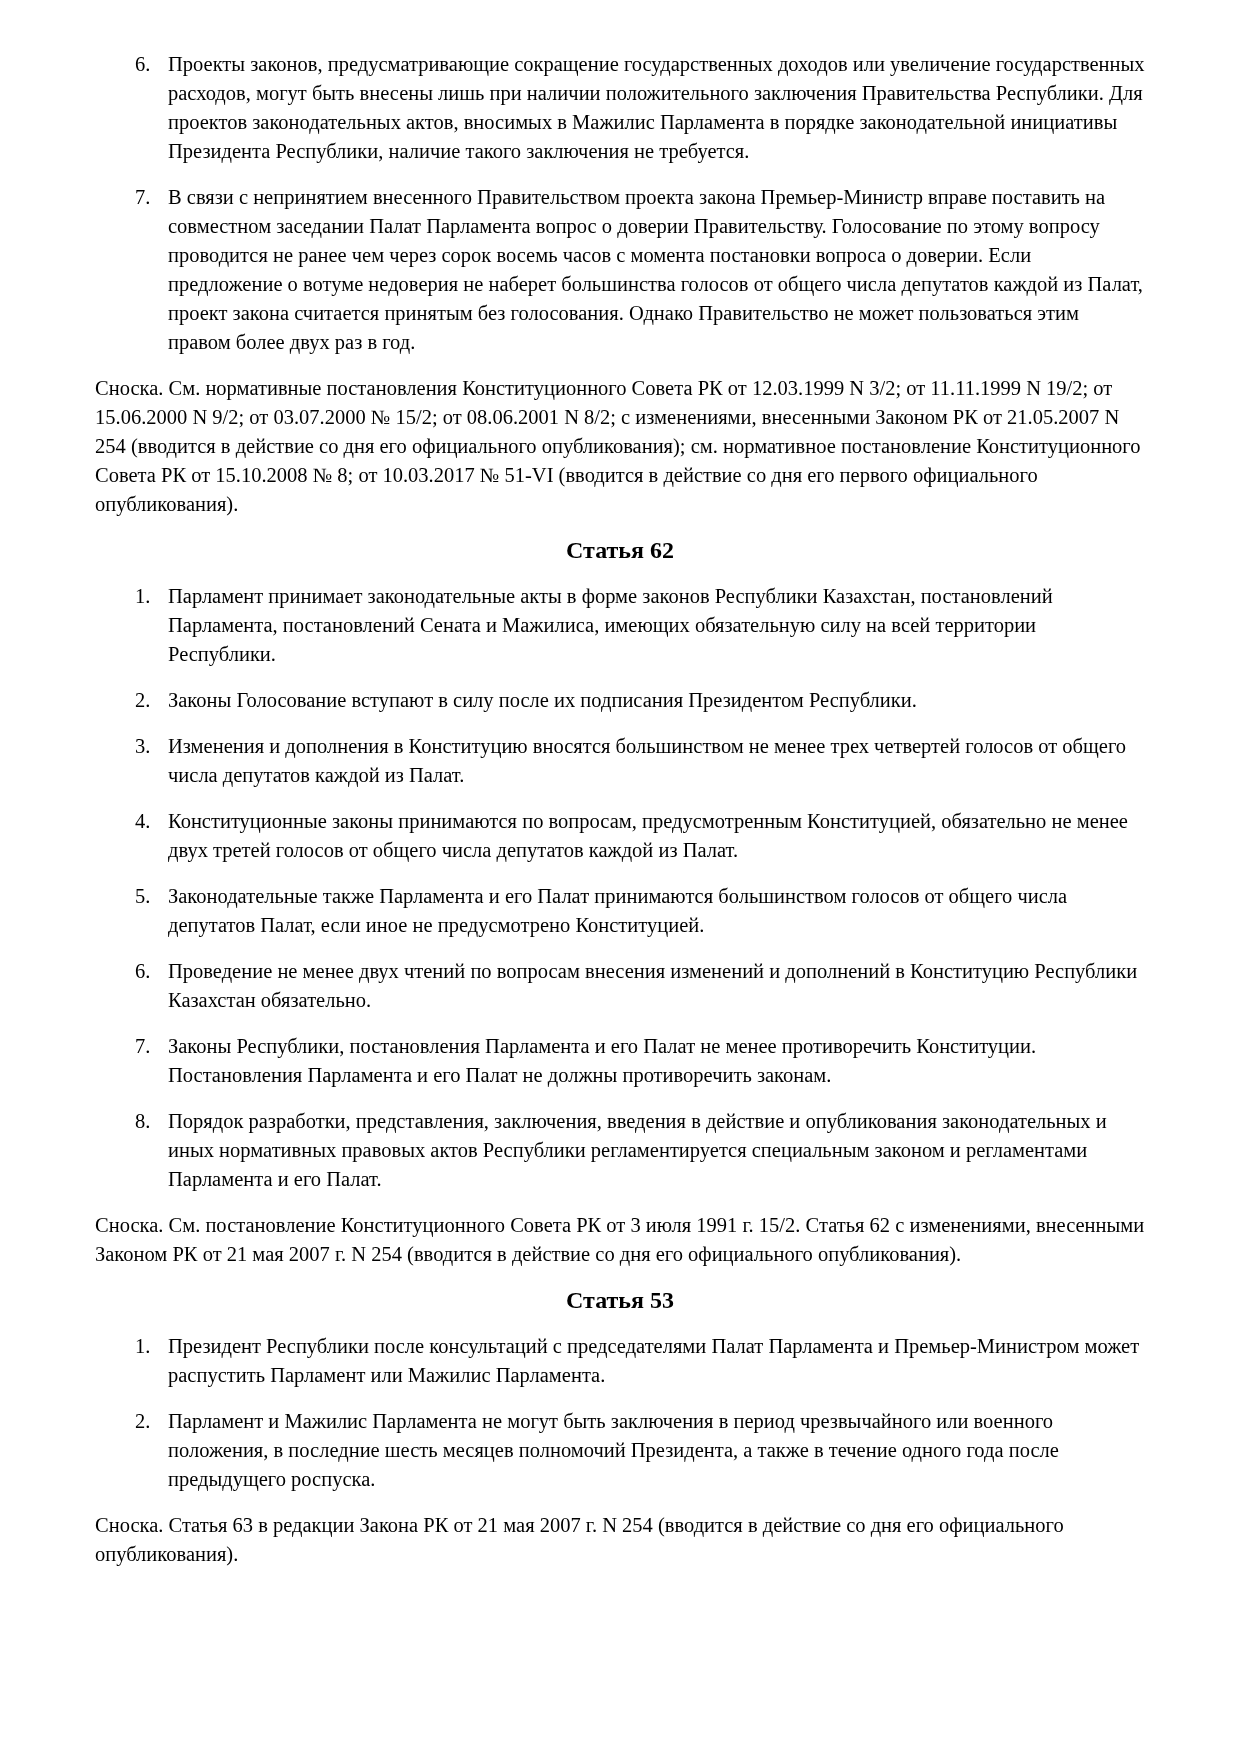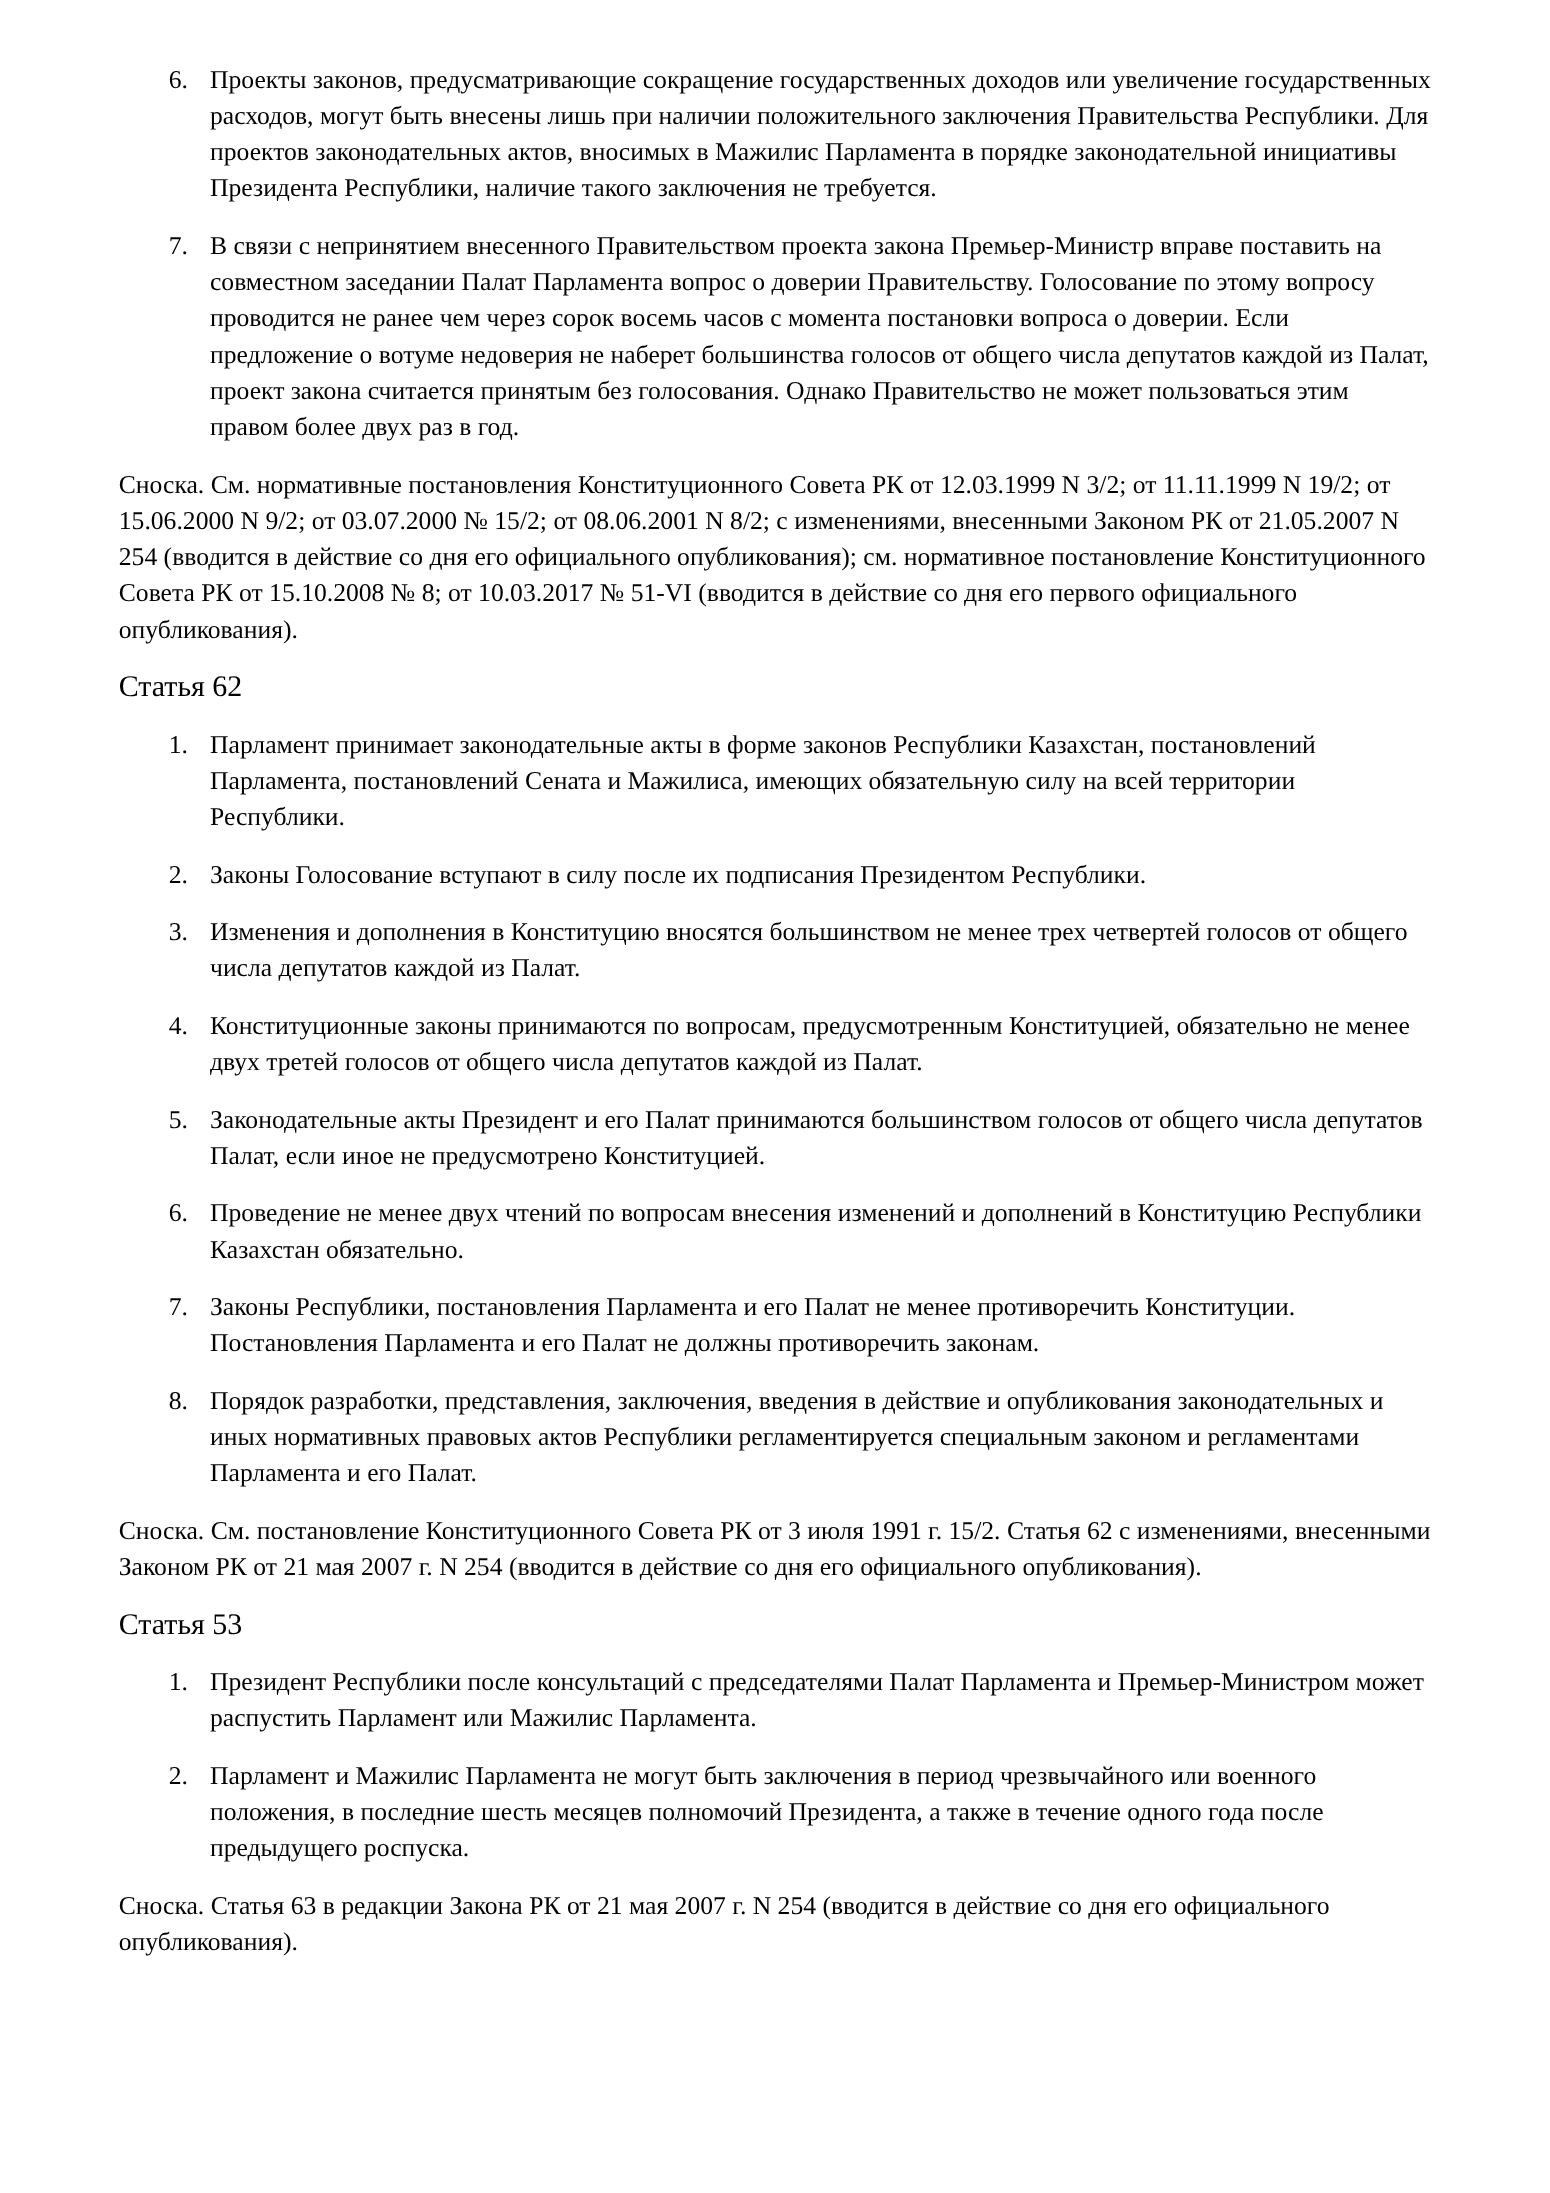--- a/index.html
+++ b/index.html
@@ -33,22 +33,23 @@
     padding-left: 40px;
     white-space: nowrap;
   }
   .list-item .txt {
     flex: 1 1 auto;
   }
   .footnote {
     margin: 0 0 17px 0;
   }
   .article-heading {
-    font-weight: normal;
+    font-weight: bold;
     margin: 10px 0 17px 0;
+    text-align: center;
   }
 </style>
 </head>
 <body>
 
 <div class="page">
 
   <div class="list">
     <div class="list-item">
       <span class="num">6.</span>
@@ -76,21 +77,21 @@
     <div class="list-item">
       <span class="num">3.</span>
       <span class="txt">Изменения и дополнения в Конституцию вносятся большинством не менее трех четвертей голосов от общего числа депутатов каждой из Палат.</span>
     </div>
     <div class="list-item">
       <span class="num">4.</span>
       <span class="txt">Конституционные законы принимаются по вопросам, предусмотренным Конституцией, обязательно не менее двух третей голосов от общего числа депутатов каждой из Палат.</span>
     </div>
     <div class="list-item">
       <span class="num">5.</span>
-      <span class="txt">Законодательные акты Президент и его Палат принимаются большинством голосов от общего числа депутатов Палат, если иное не предусмотрено Конституцией.</span>
+      <span class="txt">Законодательные также Парламента и его Палат принимаются большинством голосов от общего числа депутатов Палат, если иное не предусмотрено Конституцией.</span>
     </div>
     <div class="list-item">
       <span class="num">6.</span>
       <span class="txt">Проведение не менее двух чтений по вопросам внесения изменений и дополнений в Конституцию Республики Казахстан обязательно.</span>
     </div>
     <div class="list-item">
       <span class="num">7.</span>
       <span class="txt">Законы Республики, постановления Парламента и его Палат не менее противоречить Конституции. Постановления Парламента и его Палат не должны противоречить законам.</span>
     </div>
     <div class="list-item">

